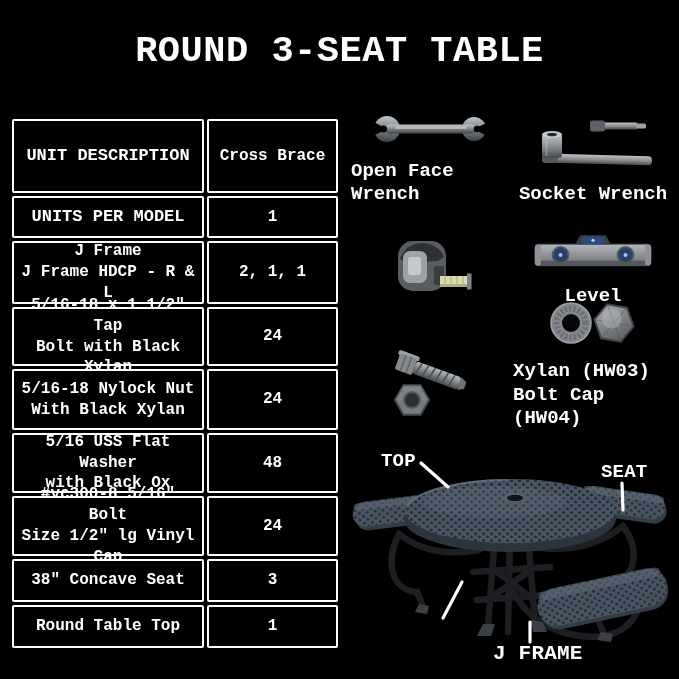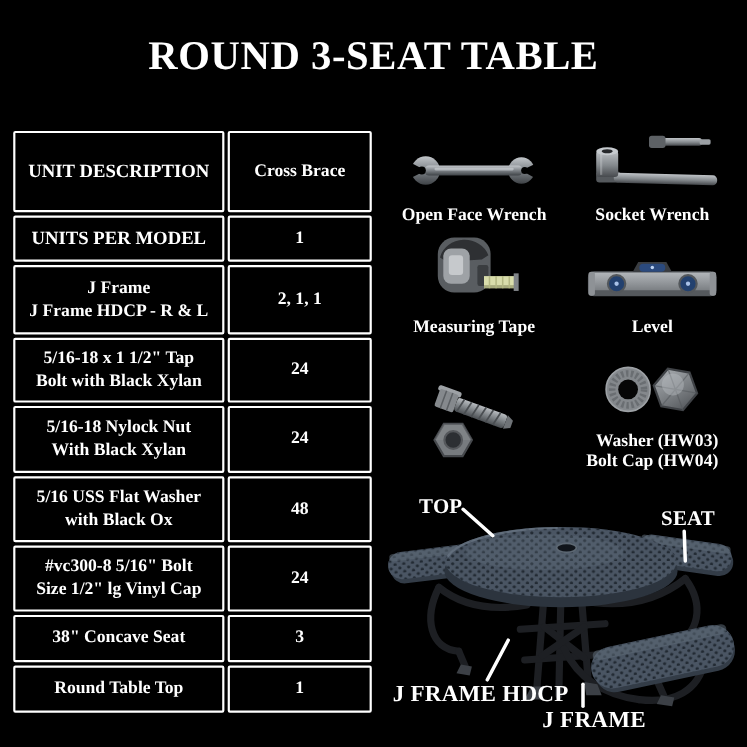--- a/index.html
+++ b/index.html
@@ -1,36 +1,36 @@
 <!DOCTYPE html>
 <html><head>
 <meta charset="utf-8">
 <style>
   html,body{margin:0;padding:0;background:#000;}
   .stage{position:relative;width:679px;height:679px;background:#000;overflow:hidden;
-         font-family:Liberation Serif, serif;color:#fff;}
+         font-family:Liberation Mono, monospace;color:#fff;}
   
   .hdr{position:absolute;left:0;top:30px;width:679px;text-align:center;}
   .hdr h1{margin:0;font-size:37px;font-weight:bold;letter-spacing:.5px;}
   .hdr h2{margin:6px 0 0 0;font-size:26px;font-weight:bold;letter-spacing:.2px;}
   
   .ptable{position:absolute;left:12px;top:119px;display:grid;
           grid-template-columns:192px 131px;
           grid-template-rows:74px 42px 63px 59px 61px 60px 60px 43px 43px;
           gap:3px;}
   .cell{box-sizing:border-box;border:2.5px solid #fff;border-radius:2px;background:#000;
         display:flex;flex-direction:column;align-items:center;justify-content:center;
         text-align:center;font-weight:bold;font-size:16px;line-height:1.3;padding:2px 4px;}
   .cell.head{font-size:17px;}
   .cell span{display:block;}
   
   .tools{position:absolute;left:345px;top:118px;width:334px;height:320px;}
   .tool{position:absolute;margin:0;display:flex;flex-direction:column;
         align-items:center;justify-content:flex-end;}
-  .tool figcaption{font-weight:bold;font-size:16px;line-height:1.22;text-align:right;margin-top:5px;}
+  .tool figcaption{font-weight:bold;font-size:19px;line-height:1.22;text-align:left;margin-top:5px;}
   .tool figcaption span{display:block;}
   .t-r1c1{left:6px;top:6px;width:160px;height:82px;}
   .t-r1c2{left:168px;top:2px;width:160px;height:86px;}
   .t-r2c1{left:6px;top:100px;width:160px;height:90px;}
   .t-r2c2{left:168px;top:100px;width:160px;height:90px;}
   .t-r3c1{left:6px;top:198px;width:160px;height:114px;}
   .t-r3c2{left:168px;top:198px;width:160px;height:114px;}
   
   .diagram{position:absolute;left:345px;top:440px;width:334px;height:239px;}
   .diagram svg{position:absolute;left:0;top:0;}
@@ -164,24 +164,20 @@
           <path d="M16,20 a23,21 0 0 1 44,-2 l-6,4 -32,2 z" fill="#2e3033"></path>
           <rect x="19" y="12" width="24" height="32" rx="7" fill="#9ea2a6"></rect>
           <rect x="24" y="18" width="13" height="18" rx="3" fill="#c6c9cc"></rect>
           <rect x="50" y="27" width="10" height="19" rx="2" fill="#3a3d40"></rect>
           <rect x="56" y="37" width="28" height="11" fill="#d9ddab"></rect>
           <rect x="56" y="45.2" width="28" height="2.8" fill="#a8ac7e"></rect>
           <path d="M61,37 v11 M67,37 v11 M73,37 v11 M79,37 v11" stroke="#b4b884" stroke-width="1.4"></path>
           <rect x="83" y="34.5" width="4.5" height="16" fill="#808488"></rect>
         </svg>
       </div>
-      <figcaption>
-          <span>Measuring Tape</span>
-          <span></span>
-        </figcaption>
     </figure>
 
     <figure class="tool t-r2c2">
       <div>
         <svg width="122" height="44" viewBox="0 0 124 44">
           <defs>
               <linearGradient id="gl1" x1="0" y1="0" x2="0" y2="1">
             <stop offset="0" stop-color="#b4b8bc"></stop>
                 <stop offset="1" stop-color="#6b6f73"></stop>
           </linearGradient>
@@ -247,21 +243,21 @@
           <circle cx="26" cy="27" r="20" fill="none" stroke="#9da1a5" stroke-width="1.5"></circle>
           <circle cx="26" cy="27" r="9" fill="#060606"></circle>
           <g transform="rotate(10 69 27)">
             <polygon points="89,27 79,44.3 59,44.3 49,27 59,9.7 79,9.7" fill="url(#gc1)" stroke="#3f4246" stroke-width="2"></polygon>
             <path d="M49,27 L89,27 M59,9.7 L79,44.3 M79,9.7 L59,44.3" stroke="#54585c" stroke-width="1.2" opacity=".55"></path>
             <circle cx="66" cy="23" r="10" fill="#b8bcc0" opacity=".45"></circle>
           </g>
         </svg>
       </div>
       <figcaption>
-          <span>Washer (HW03)</span>
+          <span>Xylan (HW03)</span>
           <span>Bolt Cap (HW04)</span>
         </figcaption>
     </figure>
   </div>
 
   <div class="diagram">
     <svg width="334" height="239" viewBox="0 0 334 239">
       <defs>
         <pattern id="ph1" width="8" height="7" patternUnits="userSpaceOnUse">
           <circle cx="2.5" cy="2.5" r="1.5" fill="#222a33"></circle>
@@ -329,17 +325,16 @@
       <g stroke="#fff" stroke-width="3.2" stroke-linecap="round">
         <path d="M76,23 L103,47"></path>
         <path d="M277,43 L278,70"></path>
         <path d="M98,178 L117,142"></path>
         <path d="M185,182 L185,202"></path>
       </g>
     </svg>
 
     <div class="dlabel dl-top">TOP</div>
     <div class="dlabel dl-seat">SEAT</div>
-    <div class="dlabel dl-hdcp">J FRAME HDCP</div>
     <div class="dlabel dl-jframe">J FRAME</div>
   </div>
 
 </div>
 
 </body></html>

